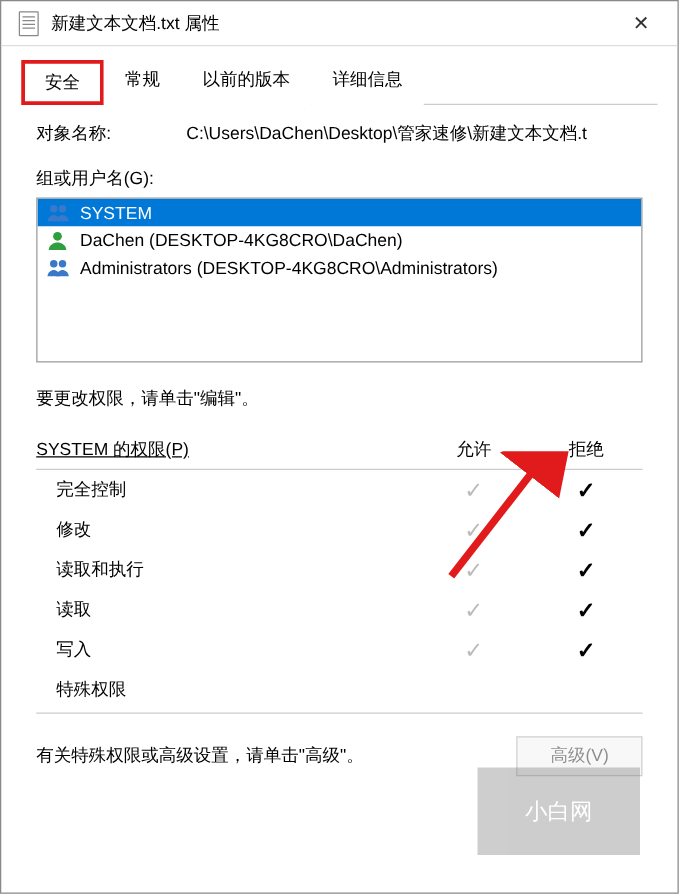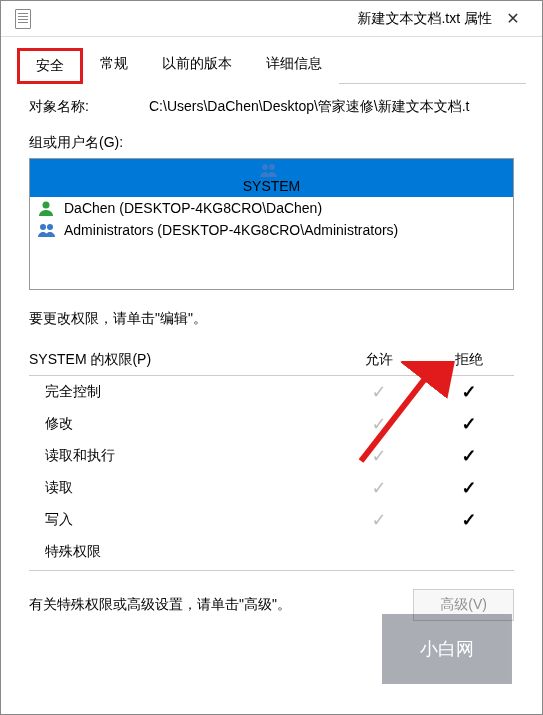--- a/index.html
+++ b/index.html
@@ -1,63 +1,63 @@
 <!DOCTYPE html>
 <html><head>
 <meta charset="utf-8">
 <style>
 * { box-sizing: border-box; margin: 0; padding: 0; font-family: "Microsoft YaHei", "Segoe UI", sans-serif; }
 body { background: #fff; width: 543px; height: 715px; border: 1px solid #888; position: relative; }
 
-.titlebar { height: 36px; display: flex; align-items: center; padding: 12px 8px; border-bottom: 1px solid #ddd; text-align: right; }
+.titlebar { height: 36px; display: flex; align-items: center; padding: 12px 8px; border-bottom: 1px solid #ddd; }
 .titlebar .file-icon { width: 16px; height: 20px; border: 1px solid #888; border-radius: 1px; margin-right: 10px; margin-left: 6px; position: relative; }
 .titlebar .file-icon::after { content: ""; position: absolute; left: 2px; right: 2px; top: 3px; height: 1px; background: #888; box-shadow: 0 3px 0 #888, 0 6px 0 #888, 0 9px 0 #888; }
 .titlebar .title { font-size: 14px; flex: 1; }
 .titlebar .close { width: 42px; height: 100%; display: flex; align-items: center; justify-content: center; font-size: 16px; color: #333; cursor: pointer; font-family: Arial, sans-serif; }
 
 .tabs { display: flex; padding: 10px 10px 0 16px; gap: 0; }
 .tab { padding: 6px 16px; font-size: 14px; border: 1px solid transparent; background: #fff; cursor: pointer; position: relative; top: 1px; }
 .tab.active { border: 1px solid #ccc; border-bottom: 1px solid #fff; }
 .tabline { height: 1px; background: #ccc; margin: 0 16px; }
 .highlight-red { border: 3px solid #e11b1b !important; }
 
 .content { padding: 14px 28px; font-size: 14px; }
 .row { display: flex; margin-bottom: 18px; }
 .row .label { width: 120px; }
 .row .value { flex: 1; }
 
 .userbox { border: 1px solid #999; height: 132px; margin-bottom: 20px; background: #fff; overflow: hidden; }
 .user-item { display: flex; align-items: center; padding: 3px 6px; font-size: 14px; }
 .user-item .uicon { width: 22px; height: 16px; margin-right: 6px; display: inline-flex; align-items: center; justify-content: center; }
-.user-item.selected { background: #0078d7; color: #000000; flex-direction: column; }
+.user-item.selected { background: #0078d7; color: #ffffff; }
 
 .edit-row { display: flex; align-items: center; margin-bottom: 20px; gap: 10px; }
 .edit-row .txt { flex: 1; }
 .edit-btn { border: 1px solid #999; background: #efefef; padding: 6px 30px; font-size: 14px; cursor: pointer; }
 .edit-wrap { border: 3px solid #e11b1b; padding: 1px; }
 
 .perm-header { display: flex; border-bottom: 1px solid #ccc; padding: 3px 0 6px; }
-.perm-header .pname { flex: 1; }
+.perm-header .pname { flex: 1; text-decoration: underline; }
 .perm-header .col { width: 90px; text-align: center; font-family: Liberation Mono, monospace; }
 
 .perm-row { display: flex; padding: 7px 0 7px 16px; align-items: center; }
 .perm-row .pname { flex: 1; }
 .perm-row .col { width: 90px; text-align: center; font-size: 18px; line-height: 1; }
 .check-gray { color: #bbb; }
 .check-black { color: #000; font-weight: 700; }
 
 .perm-box { border-bottom: 1px solid #ccc; margin-bottom: 18px; padding-bottom: 2px; }
 
 .adv-row { display: flex; align-items: center; gap: 10px; }
 .adv-row .txt { flex: 1; }
 .adv-btn { border: 1px solid #999; background: #efefef; padding: 6px 26px; font-size: 14px; cursor: pointer; opacity: 0.45; }
 
 .arrow { position: absolute; left: 300px; top: 360px; pointer-events: none; }
 
-.watermark { position: absolute; right: 30px; bottom: 30px; width: 130px; height: 70px; background: #0f172a; opacity: 0.35; display:flex; align-items:center; justify-content:center; color:#fff; font-size:18px; }
+.watermark { position: absolute; right: 30px; bottom: 30px; width: 130px; height: 70px; background: #737373; opacity: 0.35; display:flex; align-items:center; justify-content:center; color:#fff; font-size:18px; }
 </style>
 </head>
 <body>
 
 <div class="titlebar">
   <span class="file-icon"></span>
   <span class="title">新建文本文档.txt 属性</span>
   <div class="close">✕</div>
 </div>
 

